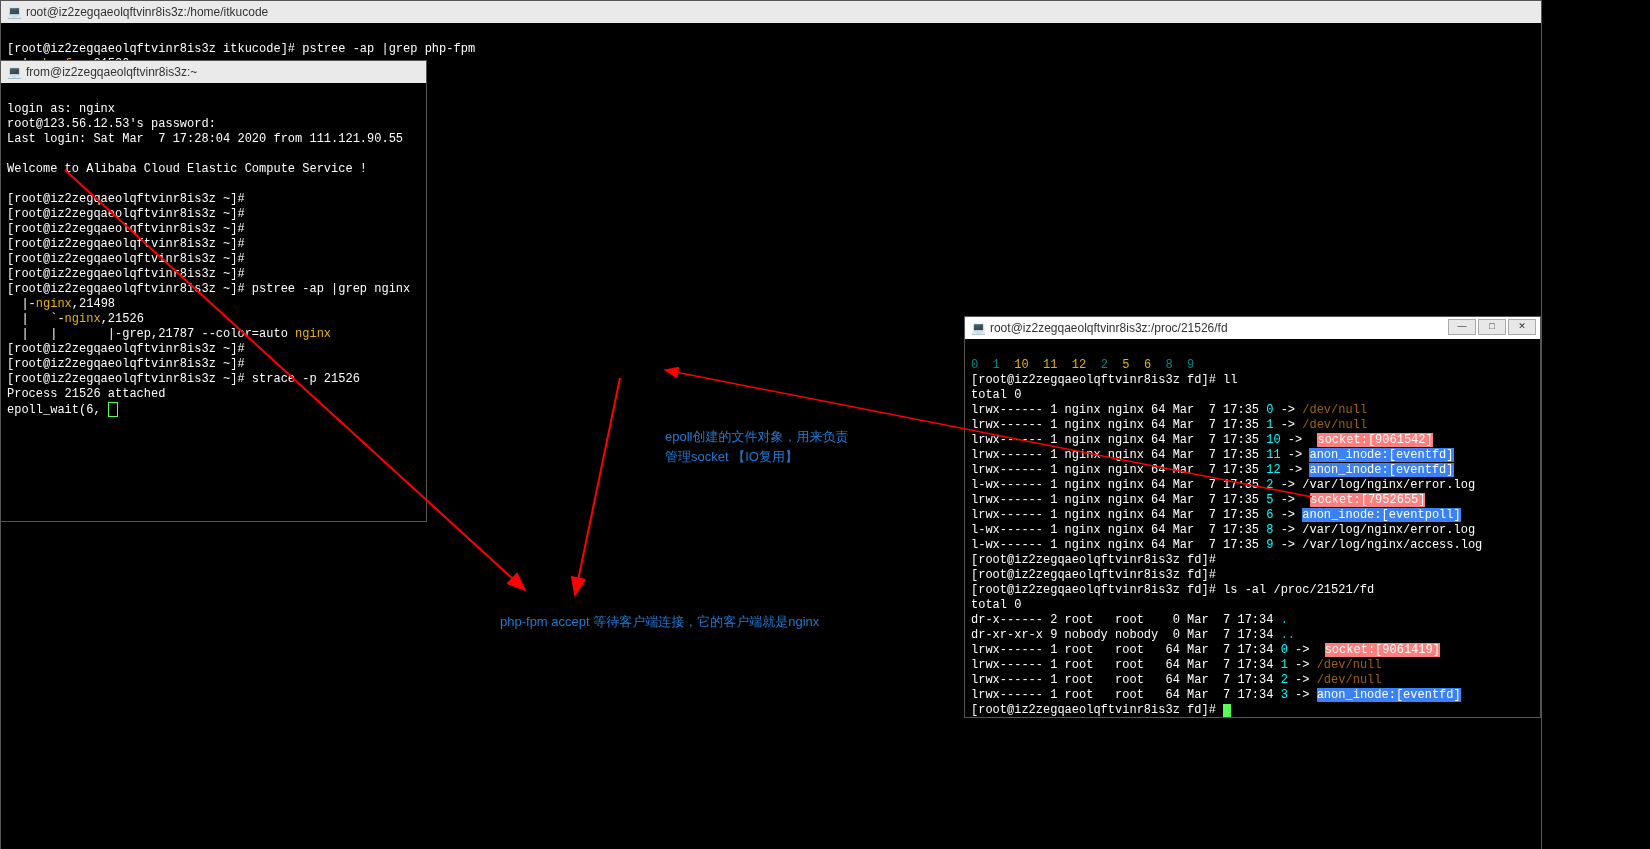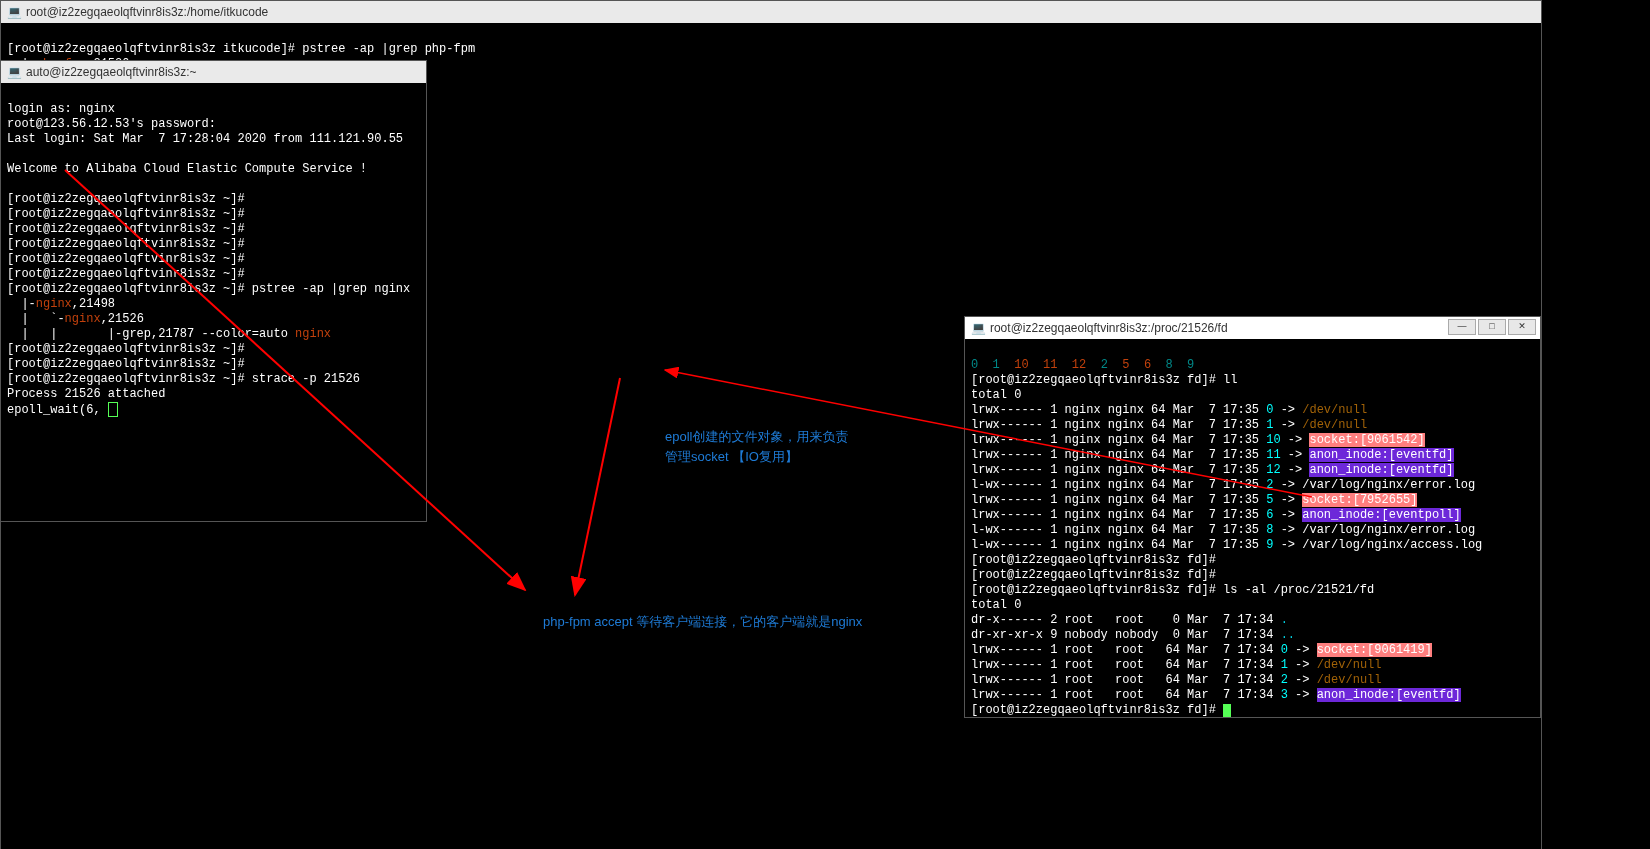--- a/index.html
+++ b/index.html
@@ -50,21 +50,21 @@
     line-height: 12px;
     color: #333;
     cursor: pointer;
   }
   .term {
     padding: 4px 6px;
     white-space: pre;
     line-height: 15px;
     font-size: 12px;
   }
-  .red { color: #c2410c; margin-top: 16px; }
+  .red { color: #eab308; margin-top: 16px; }
   .cyan { color: #00ccdd; }
   .darkcyan { color: #008888; }
   .brightcyan { color: #00ffff; }
   .yellow { color: #a16207; }
   .cursor {
     display: inline-block;
     width: 8px;
     height: 13px;
     border: 1px solid #55ff55;
     vertical-align: text-bottom;
@@ -72,23 +72,24 @@
   .cursor-solid {
     display: inline-block;
     width: 8px;
     height: 13px;
     background: #55ff55;
     vertical-align: text-bottom;
   }
   .hl-socket {
     background: #ff7f7f;
     color: #ffffff;
+    margin-left: 8px;
   }
   .hl-anon {
-    background: #6d28d9;
+    background: #3b82f6;
     color: #ffffff;
   }
   .annotation {
     position: absolute;
     color: #1e7bd6;
     font-family: "Microsoft YaHei", Arial, sans-serif;
     font-size: 13px;
     line-height: 20px;
   }
   svg.overlay {
@@ -118,21 +119,21 @@
 <span>[root@iz2zegqaeolqftvinr8is3z itkucode]#</span>
 <span>[root@iz2zegqaeolqftvinr8is3z itkucode]# </span><span>strace -p 21521</span>
 <span>Process 21521 attached</span>
 <span>accept(0, </span><span class="cursor"></span>
   </div>
 </div>
 
 <div class="window" style="left:539; top:60px; width:425px; height:460px;">
   <div class="titlebar">
     <span class="icon">💻</span>
-    <span>auto@iz2zegqaeolqftvinr8is3z:~</span>
+    <span>from@iz2zegqaeolqftvinr8is3z:~</span>
   </div>
   <div class="term">
 <span>login as: nginx</span>
 <span>root@123.56.12.53's password:</span>
 <span>Last login: Sat Mar  7 17:28:04 2020 from 111.121.90.55</span>
 
 <span>Welcome to Alibaba Cloud Elastic Compute Service !</span>
 
 <span>[root@iz2zegqaeolqftvinr8is3z ~]#</span>
 <span>[root@iz2zegqaeolqftvinr8is3z ~]#</span>
@@ -188,21 +189,21 @@
 <span>lrwx------ 1 root   root   64 Mar  7 17:34 </span><span class="brightcyan">3</span><span> -&gt; </span><span class="hl-anon">anon_inode:[eventfd]</span>
 <span>[root@iz2zegqaeolqftvinr8is3z fd]# </span><span class="cursor-solid"></span>
   </div>
 </div>
 
 <div class="annotation" style="left:665px; top:427px;">
   <div>epoll创建的文件对象，用来负责</div>
   <div>管理socket 【IO复用】</div>
 </div>
 
-<div class="annotation" style="left:500px; top:612px;margin-left:43px;">
+<div class="annotation" style="left:500px; top:612px;">
   <div>php-fpm accept 等待客户端连接，它的客户端就是nginx</div>
 </div>
 
 <svg class="overlay">
   <defs>
     <marker id="arrowhead" markerWidth="10" markerHeight="8" refX="9" refY="4" orient="auto">
       <polygon points="0 0, 10 4, 0 8" fill="#ff0000"></polygon>
     </marker>
   </defs>
 

